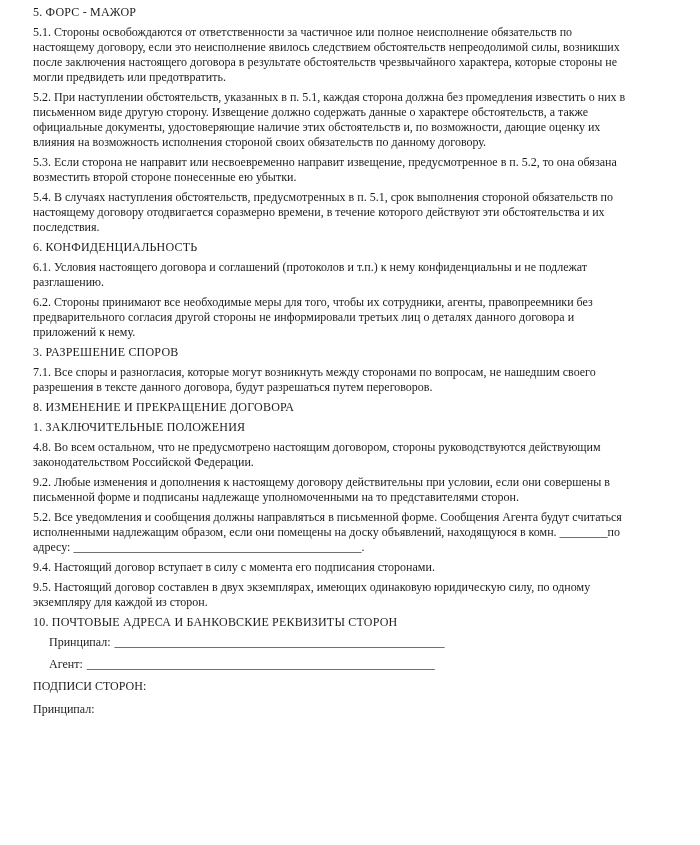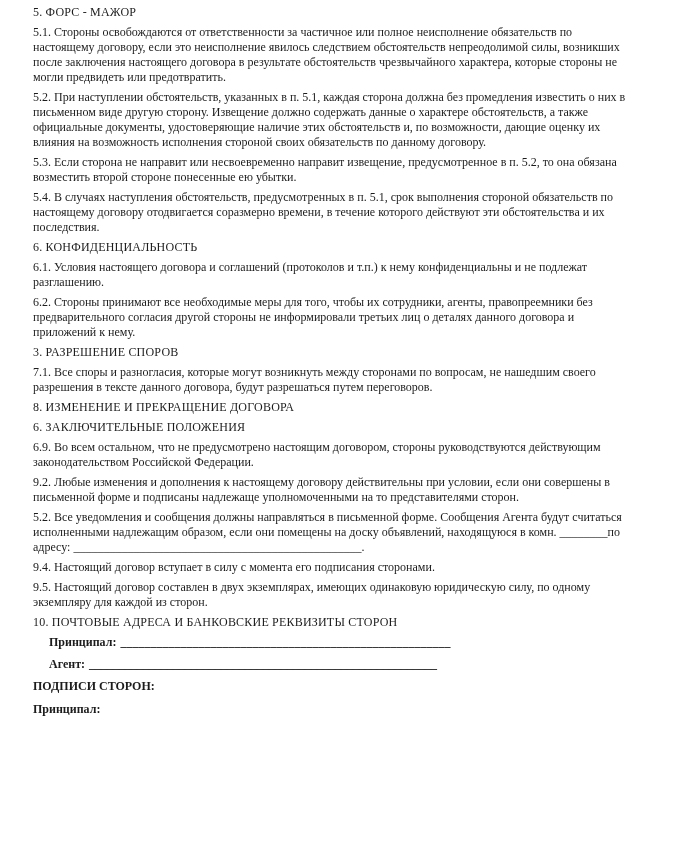--- a/index.html
+++ b/index.html
@@ -16,23 +16,23 @@
     font-size: 12px;
     line-height: 15px;
   }
   .h {
     font-size: 12px;
     font-weight: normal;
     margin: 0 0 5px 0;
     letter-spacing: 0.2px;
   }
   .p { margin: 0 0 5px 0; }
-  .row { margin: 0 0 7px 4px; font-weight: bold; }
+  .row { margin: 0 0 7px 4px; }
   .ind1 { margin-left: 16px; }
-  .sig-row { margin: 0 0 8px 0; font-weight: bold; }
+  .sig-row { margin: 0 0 8px 0; }
   .blank { margin-left: 4px; white-space: nowrap; }
   section { margin: 0; padding: 0; }
 </style>
 </head>
 <body>
 
 <main class="page">
 
   <section>
     <h2 class="h">5. ФОРС - МАЖОР</h2>
@@ -51,22 +51,22 @@
   <section>
     <h2 class="h">3. РАЗРЕШЕНИЕ СПОРОВ</h2>
     <p class="p">7.1. Все споры и разногласия, которые могут возникнуть между сторонами по вопросам, не нашедшим своего разрешения в тексте данного договора, будут разрешаться путем переговоров.</p>
   </section>
 
   <section>
     <h2 class="h">8. ИЗМЕНЕНИЕ И ПРЕКРАЩЕНИЕ ДОГОВОРА</h2>
   </section>
 
   <section>
-    <h2 class="h">6. ЗАКЛЮЧИТЕЛЬНЫЕ ПОЛОЖЕНИЯ</h2>
-    <p class="p">6.9. Во всем остальном, что не предусмотрено настоящим договором, стороны руководствуются действующим законодательством Российской Федерации.</p>
+    <h2 class="h">1. ЗАКЛЮЧИТЕЛЬНЫЕ ПОЛОЖЕНИЯ</h2>
+    <p class="p">4.8. Во всем остальном, что не предусмотрено настоящим договором, стороны руководствуются действующим законодательством Российской Федерации.</p>
     <p class="p">9.2. Любые изменения и дополнения к настоящему договору действительны при условии, если они совершены в письменной форме и подписаны надлежаще уполномоченными на то представителями сторон.</p>
     <p class="p">5.2. Все уведомления и сообщения должны направляться в письменной форме. Сообщения Агента будут считаться исполненными надлежащим образом, если они помещены на доску объявлений, находящуюся в комн. ________по адресу: ________________________________________________.</p>
     <p class="p">9.4. Настоящий договор вступает в силу с момента его подписания сторонами.</p>
     <p class="p">9.5. Настоящий договор составлен в двух экземплярах, имеющих одинаковую юридическую силу, по одному экземпляру для каждой из сторон.</p>
   </section>
 
   <section>
     <h2 class="h">10. ПОЧТОВЫЕ АДРЕСА И БАНКОВСКИЕ РЕКВИЗИТЫ СТОРОН</h2>
     <p class="row ind1">
       <span>Принципал:</span><span class="blank">_______________________________________________________</span>

